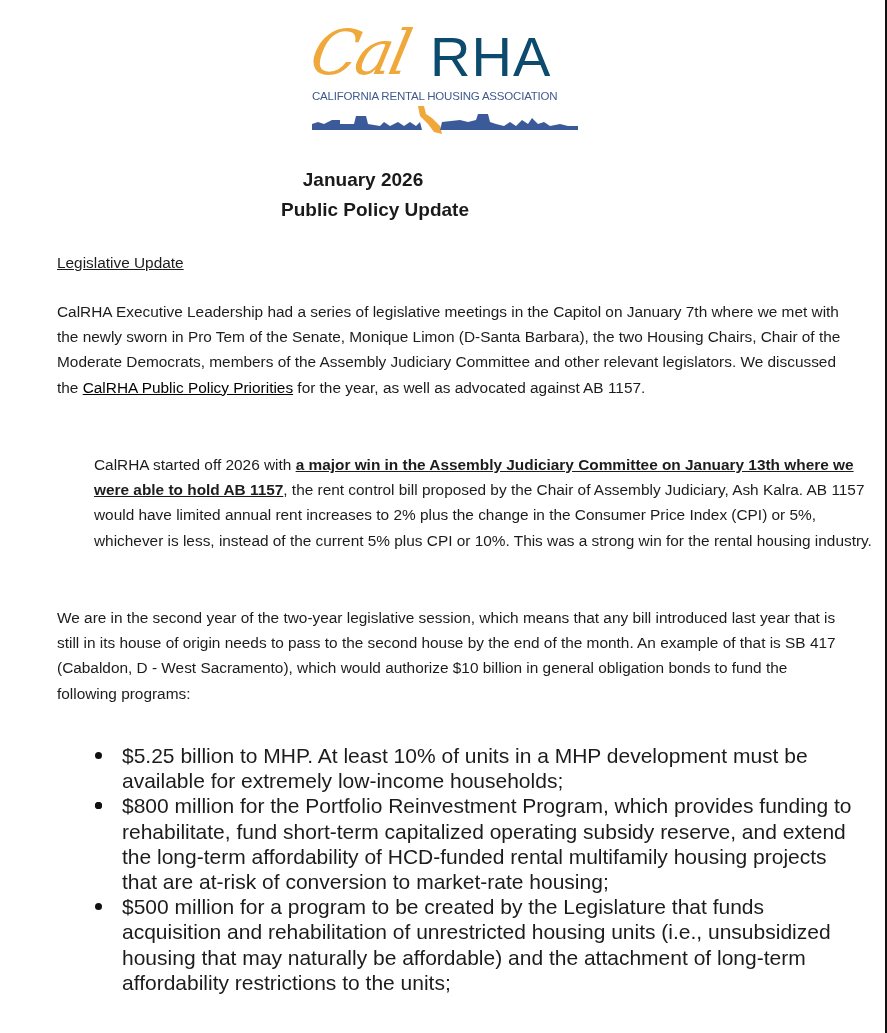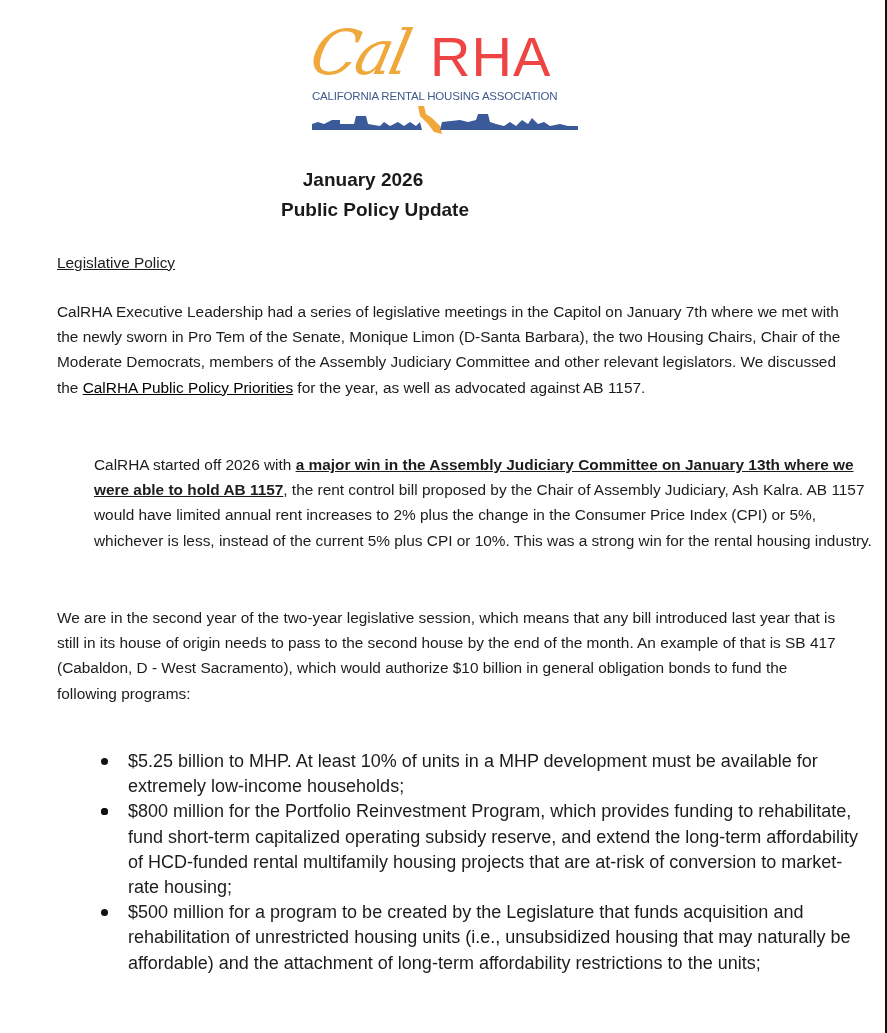--- a/index.html
+++ b/index.html
@@ -15,21 +15,21 @@
       position: absolute; left: 310px; top: 18px; width: 270px; height: 115px;
     }
     .logo .cal {
       position: absolute; left: 2px; top: 0px;
       font-family: "DejaVu Serif", serif; font-style: italic;
       font-size: 62px; color: #f0a83a; letter-spacing: -3px; line-height: 70px;
       transform: skewX(-12deg);
     }
     .logo .rha {
       position: absolute; left: 120px; top: 8px;
-      font-family: "Liberation Sans", sans-serif; font-size: 56px; color: #ef4444;
+      font-family: "Liberation Sans", sans-serif; font-size: 56px; color: #0c4a6e;
       line-height: 62px; letter-spacing: 1px;
     }
     .logo .tag {
       position: absolute; left: 2px; top: 72px;
       font-family: "Liberation Sans", sans-serif; font-size: 11.5px; color: #3f5a8e;
       letter-spacing: -0.2px; white-space: nowrap;
     }
     .logo svg { position: absolute; left: 0; top: 86px; }
     .title {
       position: absolute; left: 0; width: 726px; text-align: center;
@@ -42,23 +42,23 @@
       font-family: "Liberation Sans", sans-serif; font-size: 15.4px; line-height: 25.2px;
       color: #1c1c1c;
     }
     .heading-u { top: 250px; text-decoration: underline; }
     .p1 { top: 299px; }
     .p2 { top: 452px; margin-left: 37px; }
     .p3 { top: 605px; }
     a.link { color: #000000; text-decoration: underline; }
     .bold-u { font-weight: bold; text-decoration: underline; }
     .bullets {
-      position: absolute; left: 83px; top: 733px; width: 760px; margin: 16px; padding: 0;
+      position: absolute; left: 83px; top: 733px; width: 760px; margin: 10px; padding: 0;
       list-style: none;
-      font-family: "Liberation Sans", sans-serif; font-size: 18px; line-height: 25.2px; color: #1c1c1c;
+      font-family: "Liberation Sans", sans-serif; font-size: 21px; line-height: 25.2px; color: #1c1c1c;
     }
     .bullets li { position: relative; padding-left: 29px; }
     .bullets .dot {
       position: absolute; left: 2px; top: 9px; width: 7px; height: 7px; border-radius: 50%; background: #111;
     }
   </style>
 </head>
 <body>
 
 <div class="right-edge"></div>
@@ -70,21 +70,21 @@
   <svg width="270" height="30" viewBox="0 0 270 30">
     <path fill="#3a5a9a" d="M2 26 L2 20 L8 18 L14 20 L22 16 L30 16 L30 20 L44 20 L46 12 L56 12 L58 20 L70 22 L74 18 L80 22 L88 18 L94 22 L100 18 L106 22 L110 18 L112 26 Z"></path>
     <path fill="#f0a83a" d="M108 2 L114 2 L116 10 L122 14 L130 22 L132 30 L124 28 L118 20 L110 12 Z"></path>
     <path fill="#3a5a9a" d="M130 26 L132 18 L150 16 L158 18 L166 16 L168 10 L178 10 L180 18 L186 20 L194 22 L200 18 L206 22 L212 16 L218 20 L222 14 L228 20 L234 18 L240 22 L250 20 L258 22 L268 22 L268 26 Z"></path>
   </svg>
 </div>
 
 <div class="title t1">January 2026</div>
 <div class="title t2">Public Policy Update</div>
 
-<div class="doc-text heading-u">Legislative Policy</div>
+<div class="doc-text heading-u">Legislative Update</div>
 
 <div class="doc-text p1">
   <span>CalRHA Executive Leadership had a series of legislative meetings in the Capitol on January 7th where we met with the newly sworn in Pro Tem of the Senate, Monique Limon (D-Santa Barbara), the two Housing Chairs, Chair of the Moderate Democrats, members of the Assembly Judiciary Committee and other relevant legislators.  We discussed the </span><a class="link" href="#">CalRHA Public Policy Priorities</a><span> for the year, as well as advocated against AB 1157.</span>
 </div>
 
 <div class="doc-text p2">
   <span>CalRHA started off 2026 with </span><span class="bold-u">a major win in the Assembly Judiciary Committee on January 13th where we were able to hold AB 1157</span><span>, the rent control bill proposed by the Chair of Assembly Judiciary, Ash Kalra.  AB 1157 would have limited annual rent increases to 2% plus the change in the Consumer Price Index (CPI) or 5%, whichever is less, instead of the current 5% plus CPI or 10%.  This was a strong win for the rental housing industry.</span>
 </div>
 
 <div class="doc-text p3">We are in the second year of the two-year legislative session, which means that any bill introduced last year that is still in its house of origin needs to pass to the second house by the end of the month.  An example of that is SB 417 (Cabaldon, D - West Sacramento), which would authorize $10 billion in general obligation bonds to fund the following programs:</div>

